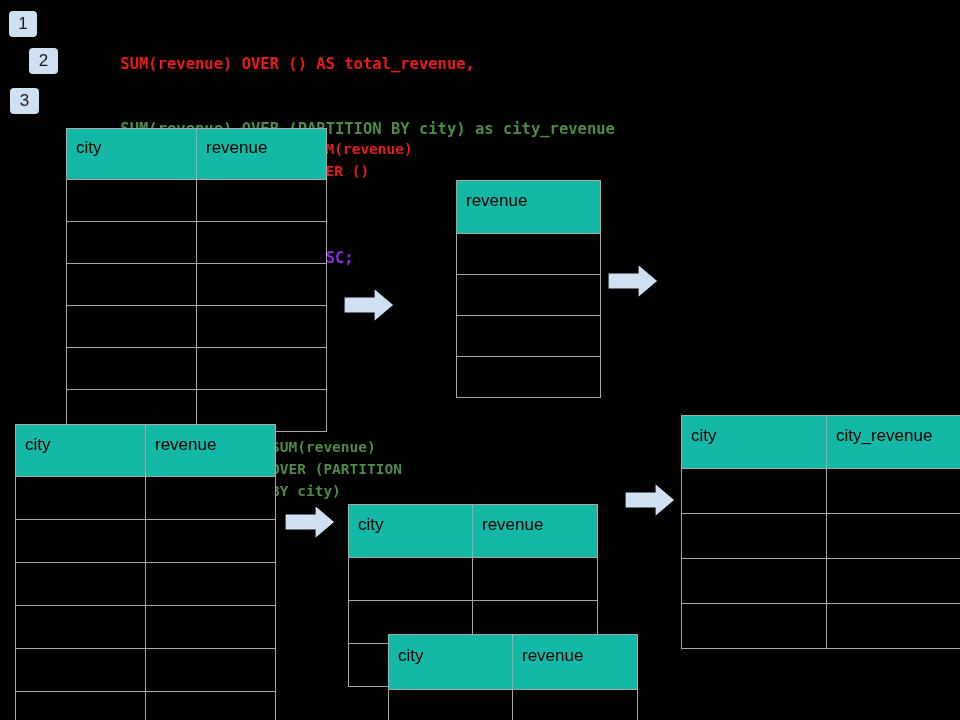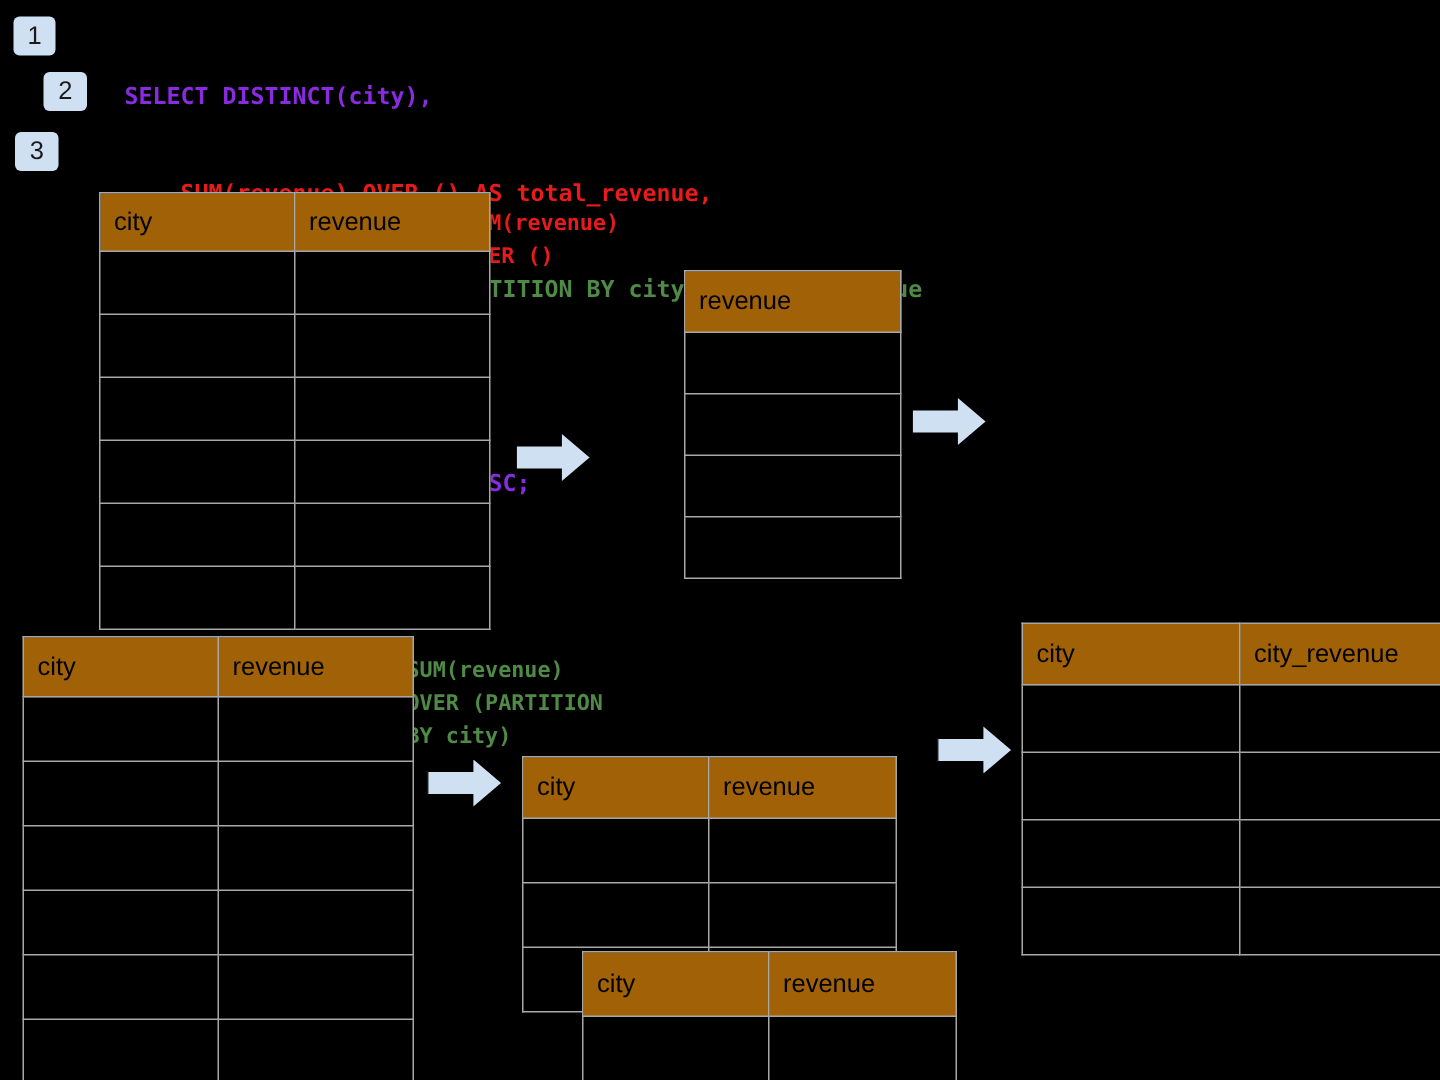--- a/index.html
+++ b/index.html
@@ -61,46 +61,45 @@
     table-layout: fixed;
     background: #000000;
     border-spacing: 0;
   }
   .tbl td {
     border: 1px solid #a8a8a8;
     background: #000000;
     padding: 0;
   }
   .tbl td.hdr {
-    background: #a16207;
+    background: #14b8a6;
     color: #000000;
     font-family: "Liberation Sans", sans-serif;
     font-size: 17px;
     text-align: left;
-    padding: 0 0 0 9px;
+    padding: 0 0 12px 9px;
     vertical-align: middle;
   }
 
   
   .arrow {
     position: absolute;
     display: block;
   }
 </style>
 </head>
 <body>
 
 <div id="canvas">
 
   <div class="badge" style="left:9px; top:11px; width:28px; height:26px;">1</div>
   <div class="badge" style="left:29px; top:48px; width:29px; height:26px;">2</div>
   <div class="badge" style="left:10px; top:88px; width:29px; height:26px;">3</div>
 
   <div class="sql" style="left:83px; top:11px;">
-    <div class="sql-line" style="color:#8a2be2;">SELECT DISTINCT(city),</div>
     <div class="sql-line" style="color:#e81b1b;">    SUM(revenue) OVER () AS total_revenue,</div>
     <div class="sql-line" style="color:#4f8a46;">    SUM(revenue) OVER (PARTITION BY city) as city_revenue</div>
     <div class="sql-line" style="color:#8a2be2;">  FROM rides</div>
     <div class="sql-line" style="color:#8a2be2;">  ORDER by city_revenue DESC;</div>
   </div>
 
 
   <div class="annot" style="left:308px; top:138px; color:#e81b1b;">SUM(revenue)
 OVER ()</div>
 

